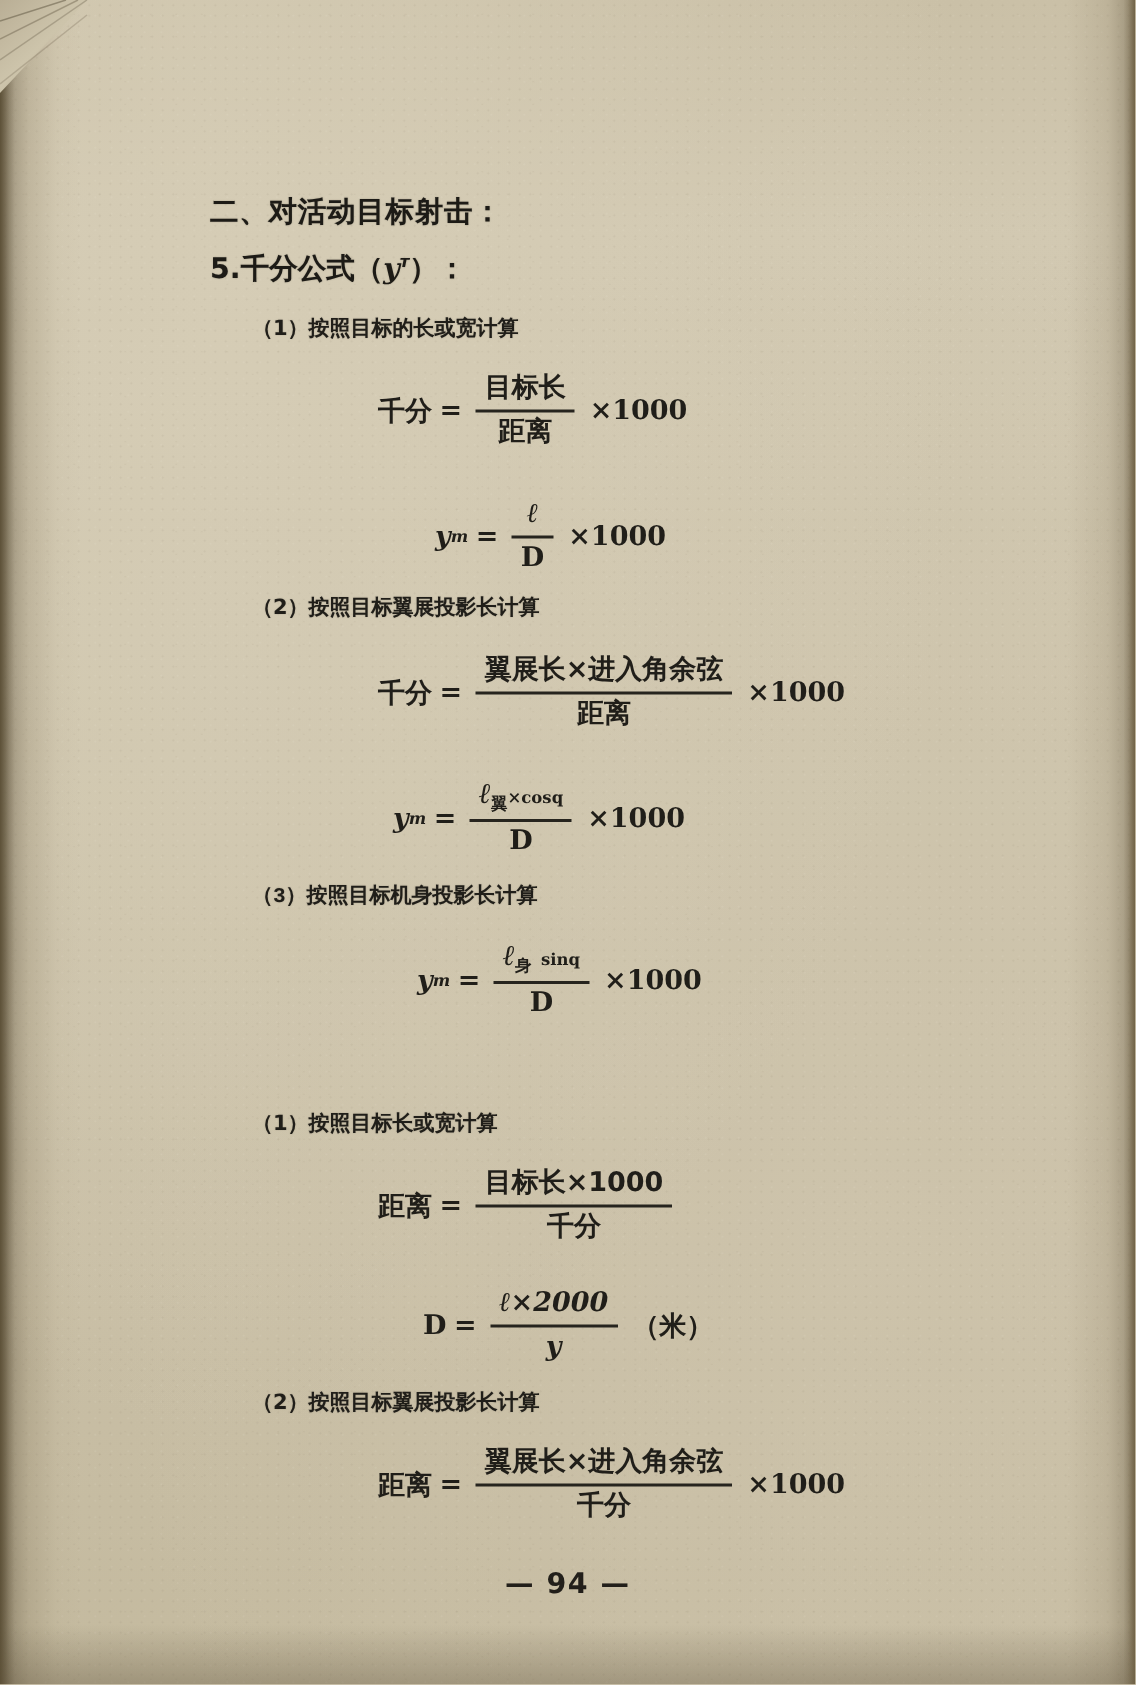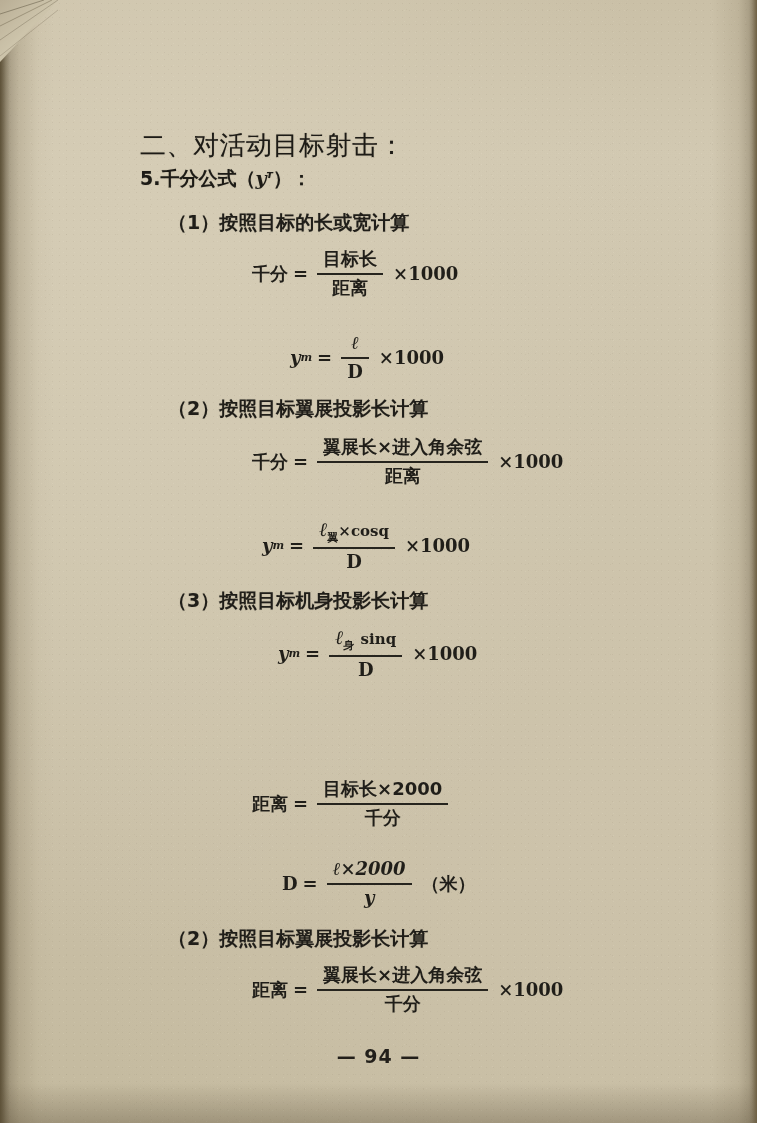--- a/index.html
+++ b/index.html
@@ -87,34 +87,34 @@
   #content {
     position: absolute;
     left: 0; top: 0;
     width: 757px; height: 1123px;
     color: #23211c;
     font-family: "DejaVu Sans", sans-serif;
   }
   .blk { position: absolute; white-space: nowrap; }
 
   .heading {
-    font-size: 26px;
-    font-weight: normal;
+    font-size: 19px;
+    font-weight: bold;
     letter-spacing: .5px;
     color: #1d1b16;
     text-shadow: 0 0 1px rgba(40,36,28,0.35);
   }
   .subhead {
     font-size: 19px;
     font-weight: bold;
     color: #1d1b16;
     text-shadow: 0 0 1px rgba(40,36,28,0.30);
   }
   .item {
-    font-size: 19px;
+    font-size: 14px;
     font-weight: bold;
     color: #201e19;
     text-shadow: 0 0 1px rgba(40,36,28,0.25);
   }
   .sup {
     font-size: 11px;
     vertical-align: super;
     font-style: italic;
   }
   .ital {
@@ -165,21 +165,21 @@
   }
   .smallsub {
     font-size: 11px;
     vertical-align: sub;
     font-family: "DejaVu Sans", sans-serif;
     font-style: normal;
   }
   .fnname {
     font-family: "DejaVu Serif", serif;
     font-style: normal;
-    font-size: 15px;
+    font-size: 11px;
     font-weight: bold;
   }
 
   
   #footer {
     position: absolute;
     left: 0;
     top: 1045px;
     width: 757px;
     text-align: center;
@@ -260,41 +260,42 @@
         <span class="sup">т</span>
       <span class="eq">=</span>
       <span class="frac">
         <span class="num"><span class="ellscript">ℓ</span><span class="smallsub">翼</span><span class="fnname">×cosq</span></span>
         <span class="bar"></span>
         <span class="den">D</span>
       </span>
       <span class="tail">×1000</span>
     </div>
 
-    <div class="blk item" style="left:168px; top:588px;">（3）按照目标机身投影长计算</div>
+    <div class="blk item" style="left:168px; top:588px;font-family:Liberation Mono, monospace;">（3）按照目标机身投影长计算</div>
 
     <div class="formula" style="left:278px; top:626px;">
       <span class="ital">y</span>
         <span class="sup">т</span>
       <span class="eq">=</span>
       <span class="frac">
         <span class="num"><span class="ellscript">ℓ</span><span class="smallsub">身</span>&nbsp;<span class="fnname">sinq</span></span>
         <span class="bar"></span>
         <span class="den">D</span>
       </span>
       <span class="tail">×1000</span>
     </div>
 
 
+    <div class="blk item" style="left:168px; top:740px;">（1）按照目标长或宽计算</div>
 
     <div class="formula" style="left:252px; top:778px;">
       <span class="lhs cjk">距离</span>
       <span class="eq">=</span>
       <span class="frac">
-        <span class="num cjk">目标长×2000</span>
+        <span class="num cjk">目标长×1000</span>
         <span class="bar"></span>
         <span class="den cjk">千分</span>
       </span>
       <span class="tail"></span>
     </div>
 
     <div class="formula" style="left:282px; top:858px;">
       <span class="lhs">D</span>
       <span class="eq">=</span>
       <span class="frac">

